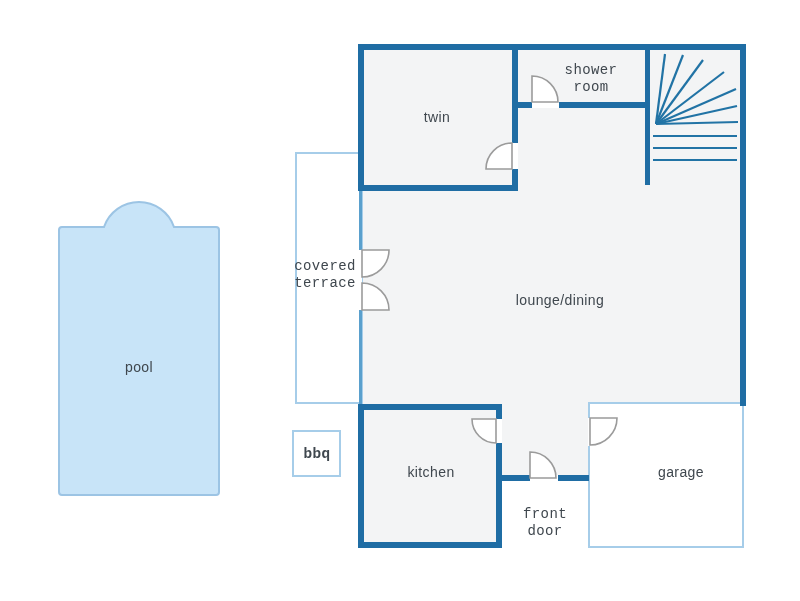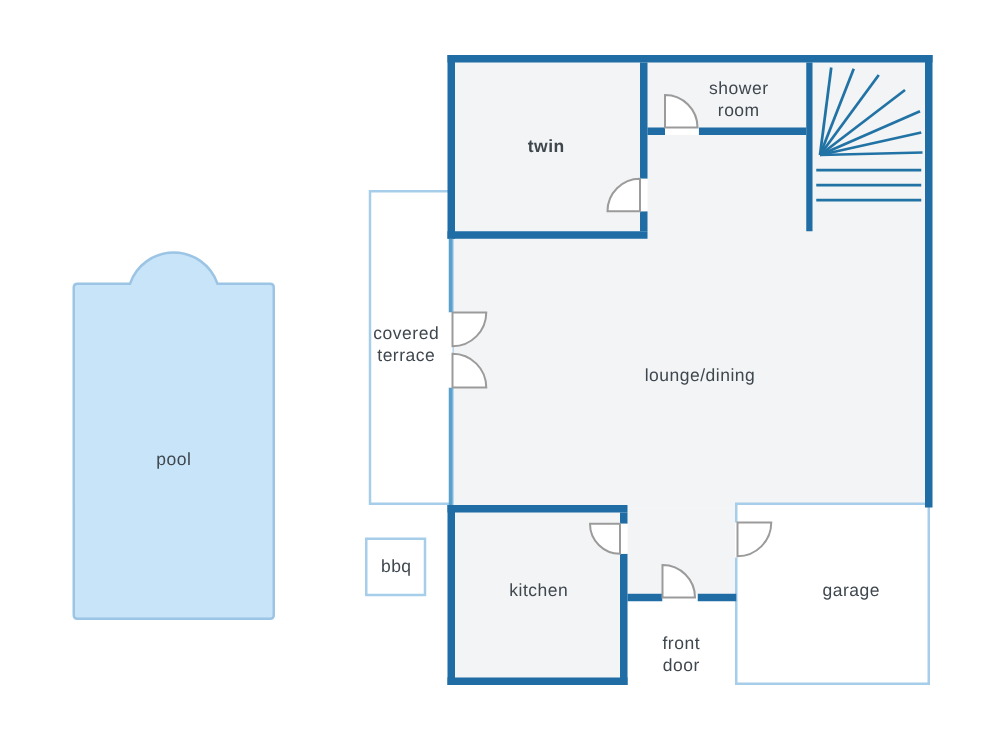--- a/index.html
+++ b/index.html
@@ -16,21 +16,21 @@
   .outline-light{fill:none;stroke:var(--light_outline);stroke-width:2;}
   .pool-shape{fill:var(--pool_fill);stroke:var(--pool_border);stroke-width:2;}
   .stair{stroke:var(--stair);stroke-width:2.2;fill:none;}
   .door{fill:#ffffff;stroke:var(--door);stroke-width:1.6;}
   .gap{fill:#ffffff;}
   .room-label{
     position:absolute;transform:translate(-50%,-50%);
     color:var(--label,#3f474e);font-size:14px;line-height:1.18;
     letter-spacing:.4px;text-align:center;white-space:nowrap;
   }
-  .room-label.wrap{white-space:normal;}
+  .room-label.wrap{white-space:normal;font-family:Liberation Mono, monospace;}
 </style>
 </head>
 <body>
 
 <div class="plan-canvas">
 
   <svg width="800" height="601" viewBox="0 0 800 601">
 
     <rect class="floor" x="361" y="47" width="382" height="360"></rect>
     <rect class="floor" x="502" y="407" width="86" height="68"></rect>
@@ -87,23 +87,23 @@
 
     <path class="door" d="M512,169 L486,169 A26,26 0 0 1 512,143 Z"></path>
     <path class="door" d="M532,102 L532,76 A26,26 0 0 1 558,102 Z"></path>
     <path class="door" d="M362,250 L389,250 A27,27 0 0 1 362,277 Z"></path>
     <path class="door" d="M362,310 L389,310 A27,27 0 0 0 362,283 Z"></path>
     <path class="door" d="M496,419 L472,419 A24,24 0 0 0 496,443 Z"></path>
     <path class="door" d="M530,478 L530,452 A26,26 0 0 1 556,478 Z"></path>
     <path class="door" d="M590,418 L617,418 A27,27 0 0 1 590,445 Z"></path>
   </svg>
 
-  <div class="room-label" style="left:437px;top:117px;font-weight:bold;">twin</div>
+  <div class="room-label" style="left:437px;top:117px;">twin</div>
   <div class="room-label wrap" style="left:591px;top:79px;width:64px;">shower room</div>
   <div class="room-label" style="left:560px;top:300px;">lounge/dining</div>
   <div class="room-label wrap" style="left:325px;top:275px;width:68px;">covered terrace</div>
   <div class="room-label" style="left:431px;top:472px;">kitchen</div>
   <div class="room-label wrap" style="left:545px;top:499px;width:46px;margin-top:24px;">front door</div>
   <div class="room-label" style="left:681px;top:472px;">garage</div>
   <div class="room-label" style="left:139px;top:367px;">pool</div>
-  <div class="room-label" style="left:317px;top:453px;">bbq</div>
+  <div class="room-label" style="left:317px;top:453px;font-weight:bold;">bbq</div>
 
 </div>
 
 </body></html>

